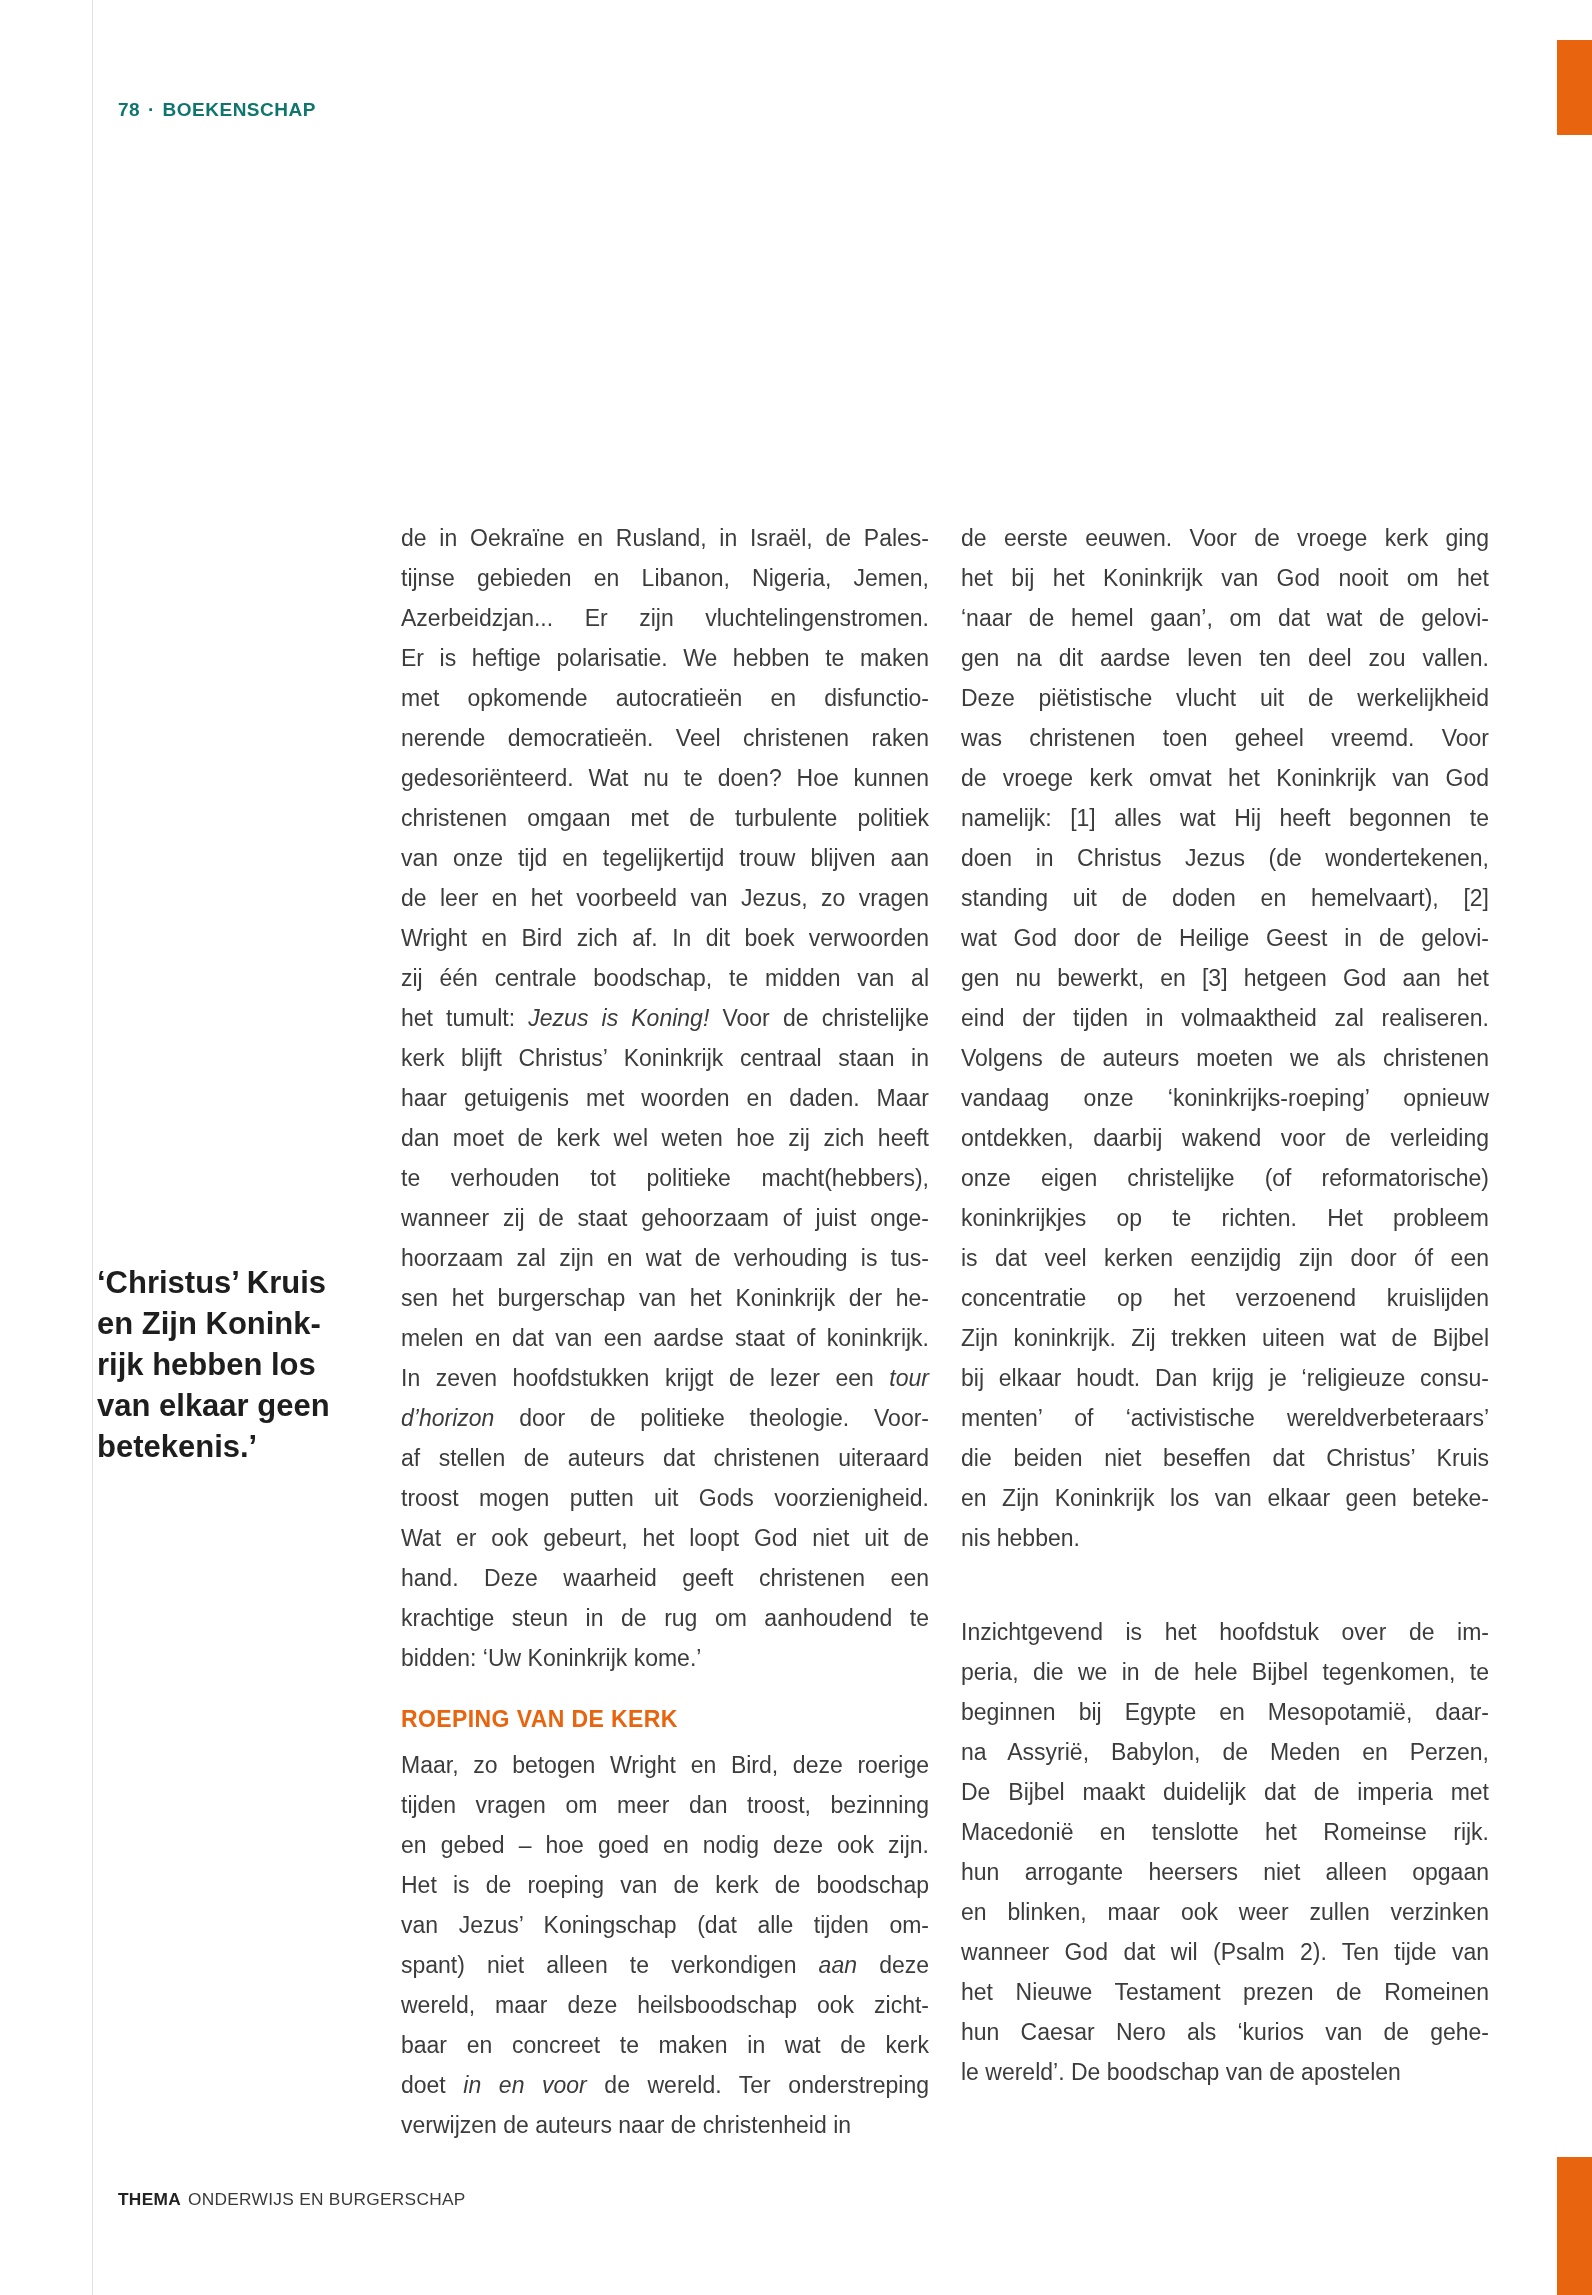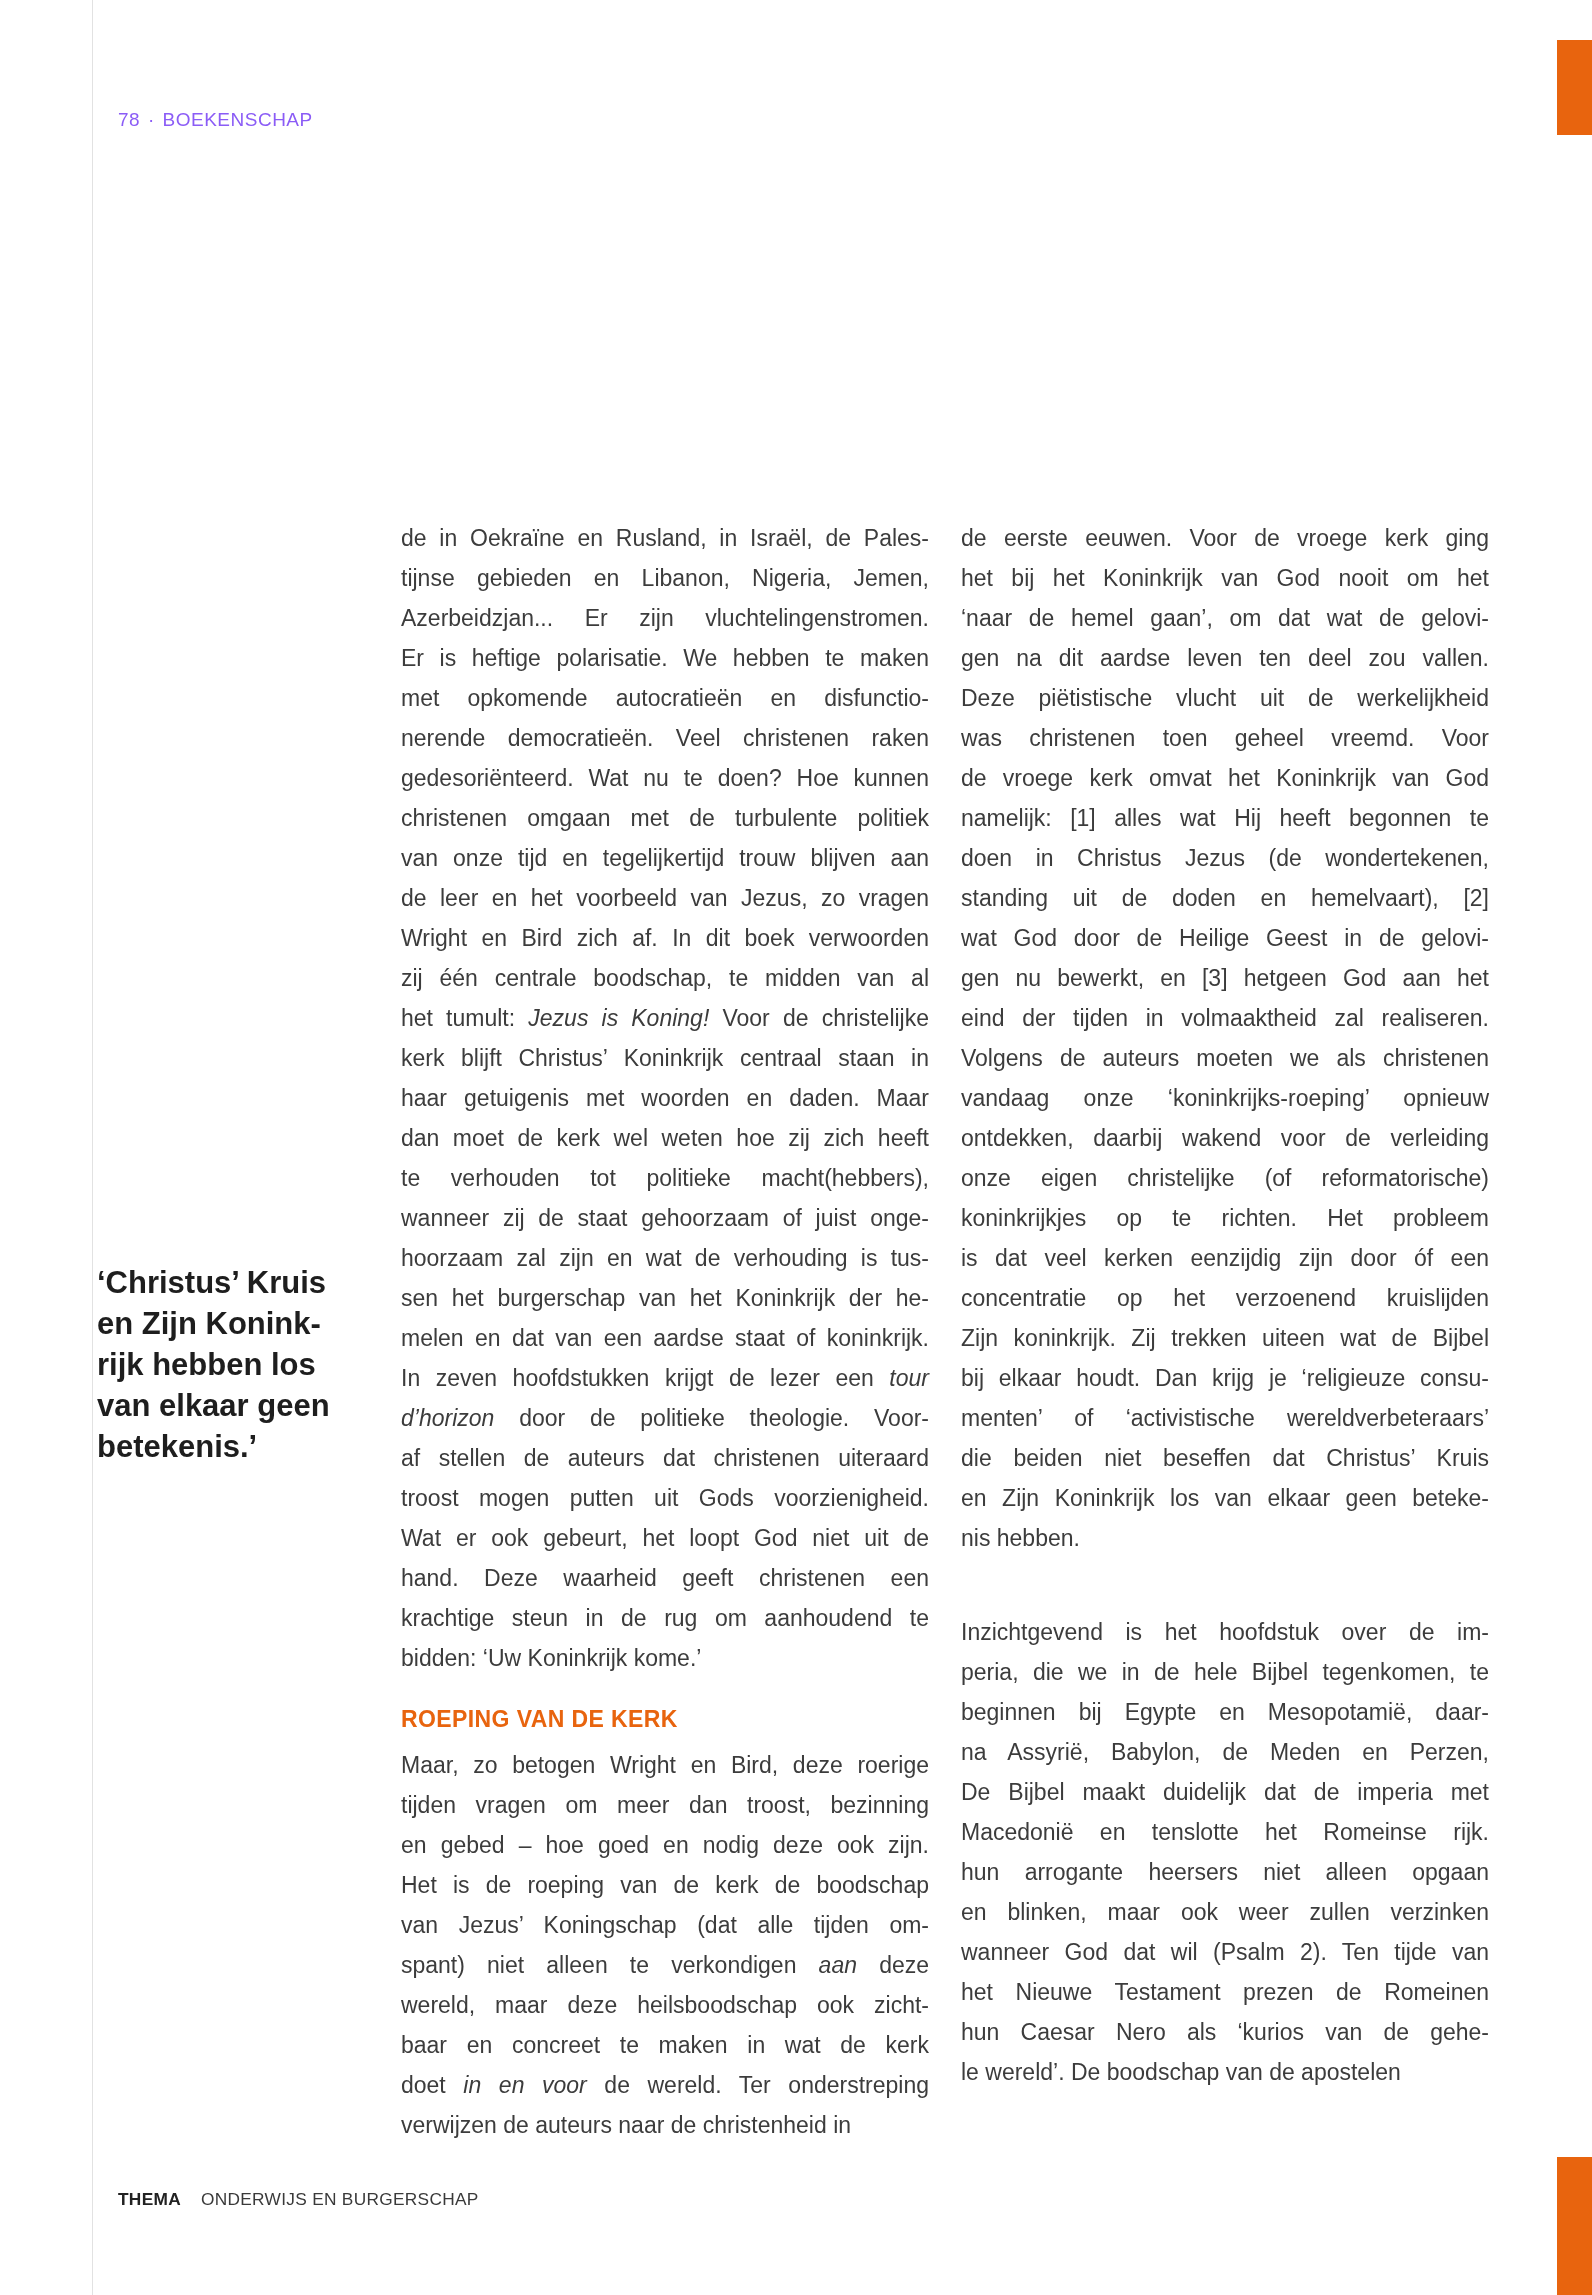--- a/index.html
+++ b/index.html
@@ -24,24 +24,24 @@
     position: absolute;
     right: 0;
     width: 35px;
     background: var(--accent);
   }
   .accent-top { top: 40px; height: 95px; }
   .accent-bottom { bottom: 0; height: 138px; }
 
   .page-header {
     position: absolute;
-    left: 118px; top: 109px;
+    left: 118px; top: 99px;
     font-size: 19px;
-    font-weight: 400;
-    color: #8b5cf6;
+    font-weight: 700;
+    color: #0f766e;
     letter-spacing: 0.5px;
   }
   .page-header .dot { margin: 0 7.8px; }
 
   .pullquote {
     position: absolute;
     left: 97px; top: 1262px;
     width: 285px;
     font-size: 31px;
     line-height: 41px;
@@ -83,21 +83,21 @@
   .footer {
     position: absolute;
     left: 118px; top: 2189px;
     font-size: 17.3px;
     color: #3a3a3a;
     letter-spacing: 0.3px;
   }
   .footer .theme-label {
     font-weight: 700;
     color: #222222;
-    margin-right: 20px;
+    margin-right: 7px;
   }
 </style>
 </head>
 <body>
 
 <div class="page">
 
   <div class="left-rule"></div>
 
   <div class="accent-bar accent-top"></div>

